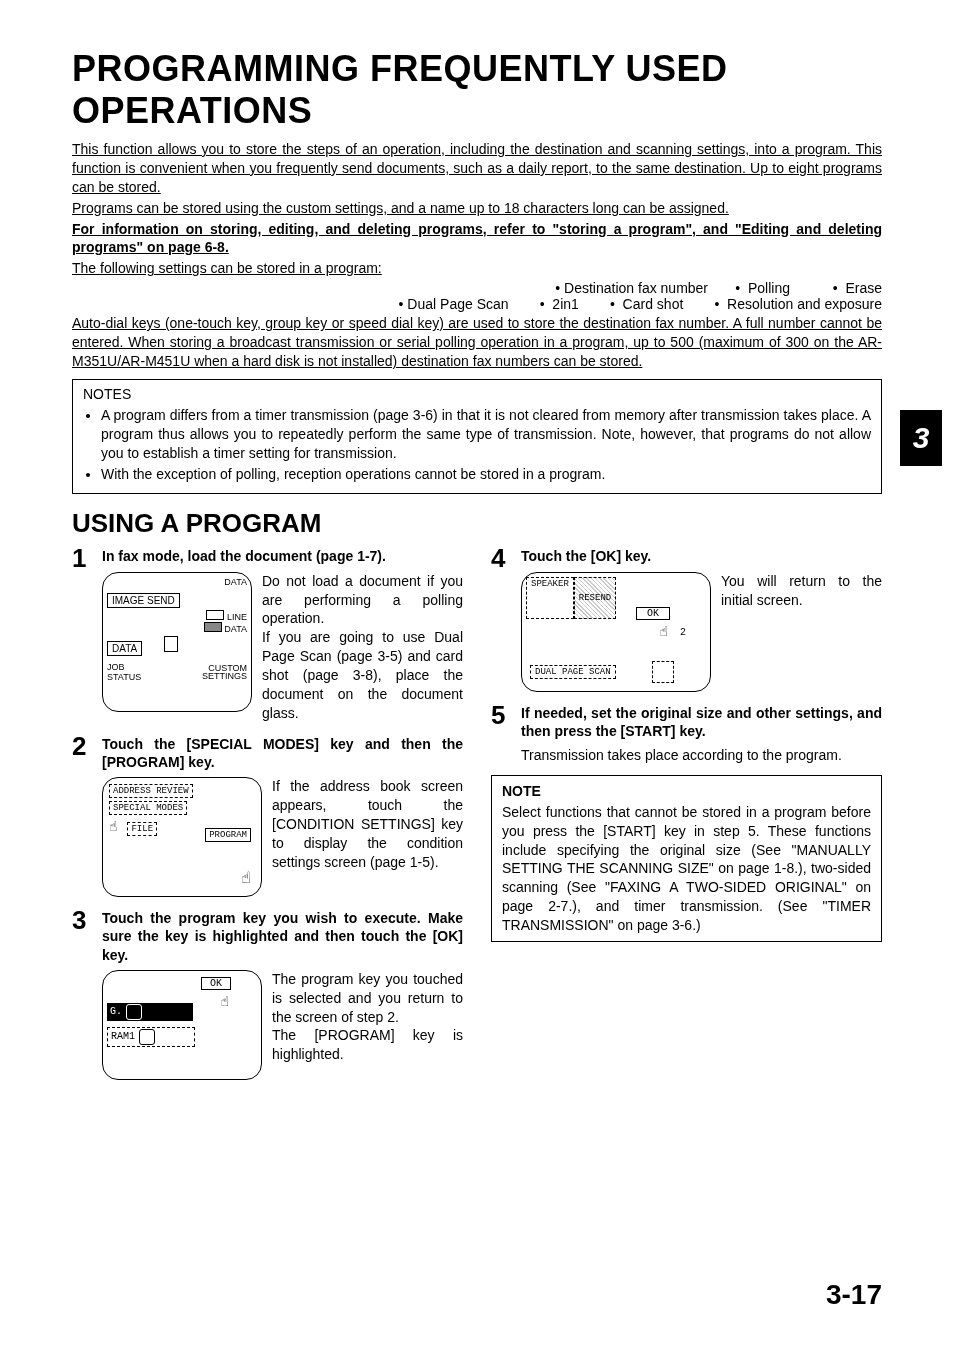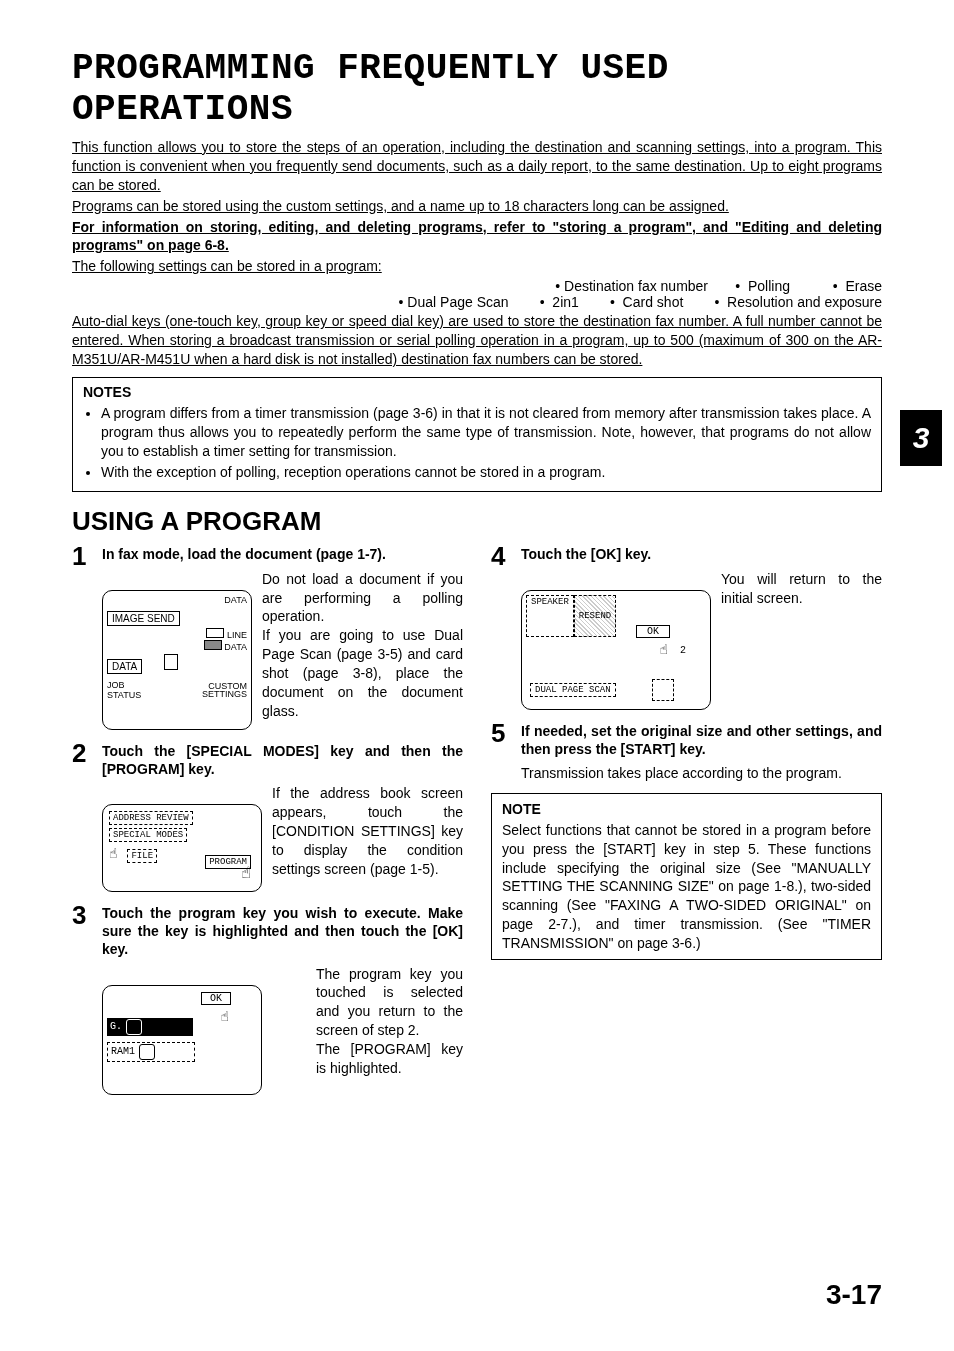--- a/index.html
+++ b/index.html
@@ -29,42 +29,41 @@
     font-style: italic;
     display: flex;
     align-items: center;
     justify-content: center;
   }
   h1 {
     font-size: 36px;
     font-weight: 900;
     margin: 0 0 8px 0;
     letter-spacing: 0.5px;
-    font-family: Liberation Mono, monospace;
   }
   .intro p {
     margin: 0 0 2px 0;
     font-size: 14px;
     line-height: 1.35;
     text-align: justify;
     text-decoration: underline;
   }
   .intro .bold { font-weight: bold; }
   .settings-list {
     margin: 2px 0 2px 50px;
     font-size: 14px;
   }
   .settings-row { white-space: pre; text-align: right; }
   .notes-box {
     border: 1.5px solid #000;
     margin-top: 8px;
     padding: 6px 10px 8px 10px;
   }
   .notes-title {
-    font-weight: bold;
+    font-weight: normal;
     font-size: 14px;
     margin-bottom: 4px;
   }
   .notes-box ul {
     margin: 0;
     padding-left: 18px;
     font-size: 14px;
     line-height: 1.35;
     text-align: justify;
   }
@@ -100,38 +99,37 @@
   }
   .step-flex { display: flex; gap: 10px; align-items: flex-start;}
   .step-text {
     font-size: 14px;
     line-height: 1.35;
     text-align: justify;
     flex: 1;
   }
   .illus {
     border: 1.5px solid #000;
-    border-radius: 10px;
+    border-radius: 16px;
     background: #fff;
     font-family: "Courier New", monospace;
     font-size: 10px;
     position: relative;
     box-sizing: border-box;
-    margin-top: 20px;
   }
   
   .il1 { width: 150px; height: 140px; padding: 4px; }
   .il1 .imgsend { border:1px solid #000; padding:1px 4px; display:inline-block; font-family: Arial; font-size:10px; margin-top:6px;}
   .il1 .copy { border:1px solid #000; padding:1px 4px; display:inline-block; font-family: Arial; font-size:10px; margin-top:4px;}
   .il1 .row { display:flex; justify-content:space-between; align-items:center; }
   .il1 .small { font-family: Arial; font-size:9px; }
   .il1 .box {border:1px solid #000; width:16px; height:8px; display:inline-block;}
   .il1 .sq {border:1px solid #000; width:12px; height:14px; display:inline-block; margin:2px 0 0 16px;}
   
-  .il2 { width: 160px; height: 88px; padding:6px; overflow:hidden; }
+  .il2 { width: 160px; height: 120px; padding:6px; overflow:hidden; }
   .il2 .btn { border:1px dashed #000; padding:1px 3px; font-size:9px; display:inline-block; margin-bottom:3px;}
   .il2 .pbtn{ border:1px solid #000; padding:1px 3px; font-size:9px; display:inline-block;}
   .il2 .hand { position:absolute; right:10px; bottom:8px; font-size:16px;}
   
   .il3 { width:160px; height:110px; padding:4px; overflow:hidden;}
   .il3 .ok { border:1px solid #000; padding:0 8px; position:absolute; top:6px; right:30px; font-size:10px;}
   .il3 .hand {position:absolute; top:22px; right:32px; font-size:14px;}
   .il3 .row {display:flex; align-items:center; gap:4px; margin-top:28px; background:#000; color:#fff; padding:1px 3px; width:80px;}
   .il3 .row2{display:flex; align-items:center; gap:4px; margin-top:6px; border:1px dashed #000; padding:1px 3px; width:80px;}
   .il3 .ph { width:14px; height:14px; border:1px solid #fff; background:#000; border-radius:3px; display:inline-block;}
@@ -257,21 +255,21 @@
               <div class="hand">☝</div>
               <div class="row">
                   <span>G.</span>
                   <span class="ph"></span>
                 </div>
               <div class="row2">
                   <span>RAM1</span>
                   <span class="ph2"></span>
                 </div>
             </div>
-            <div class="step-text" style="white-space:pre-line;margin-left:44px;">The program key you touched is selected and you return to the screen of step 2.
+            <div class="step-text" style="white-space:pre-line;">The program key you touched is selected and you return to the screen of step 2.
 The [PROGRAM] key is highlighted.</div>
           </div>
         </div>
       </div>
 
     </div>
 
     <div class="col">
 
       <div class="step">

